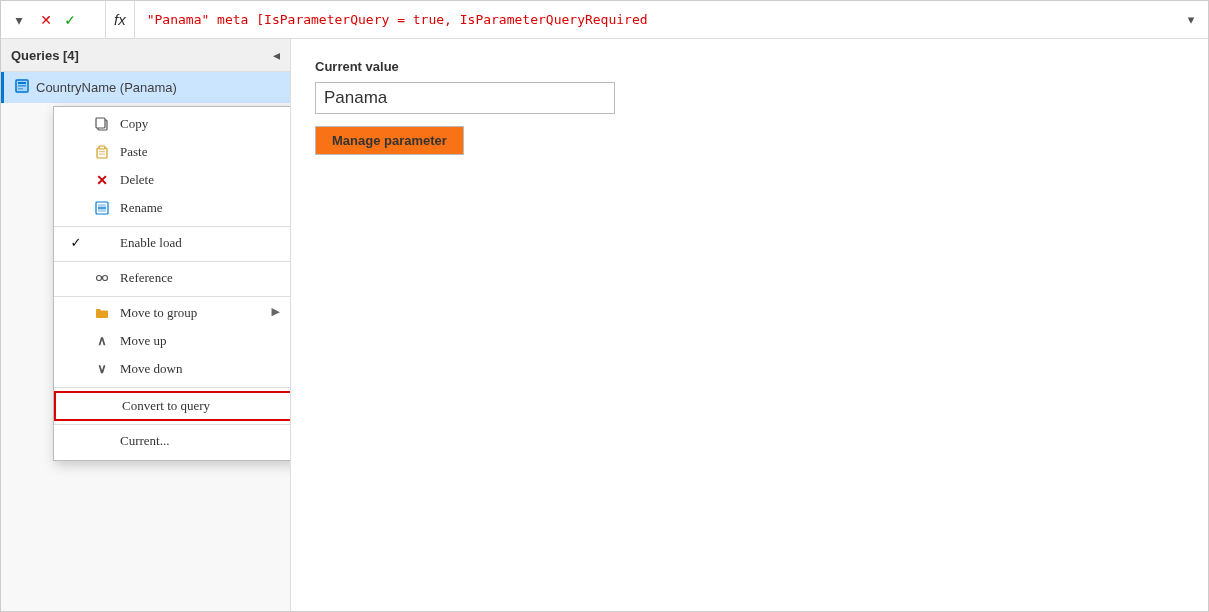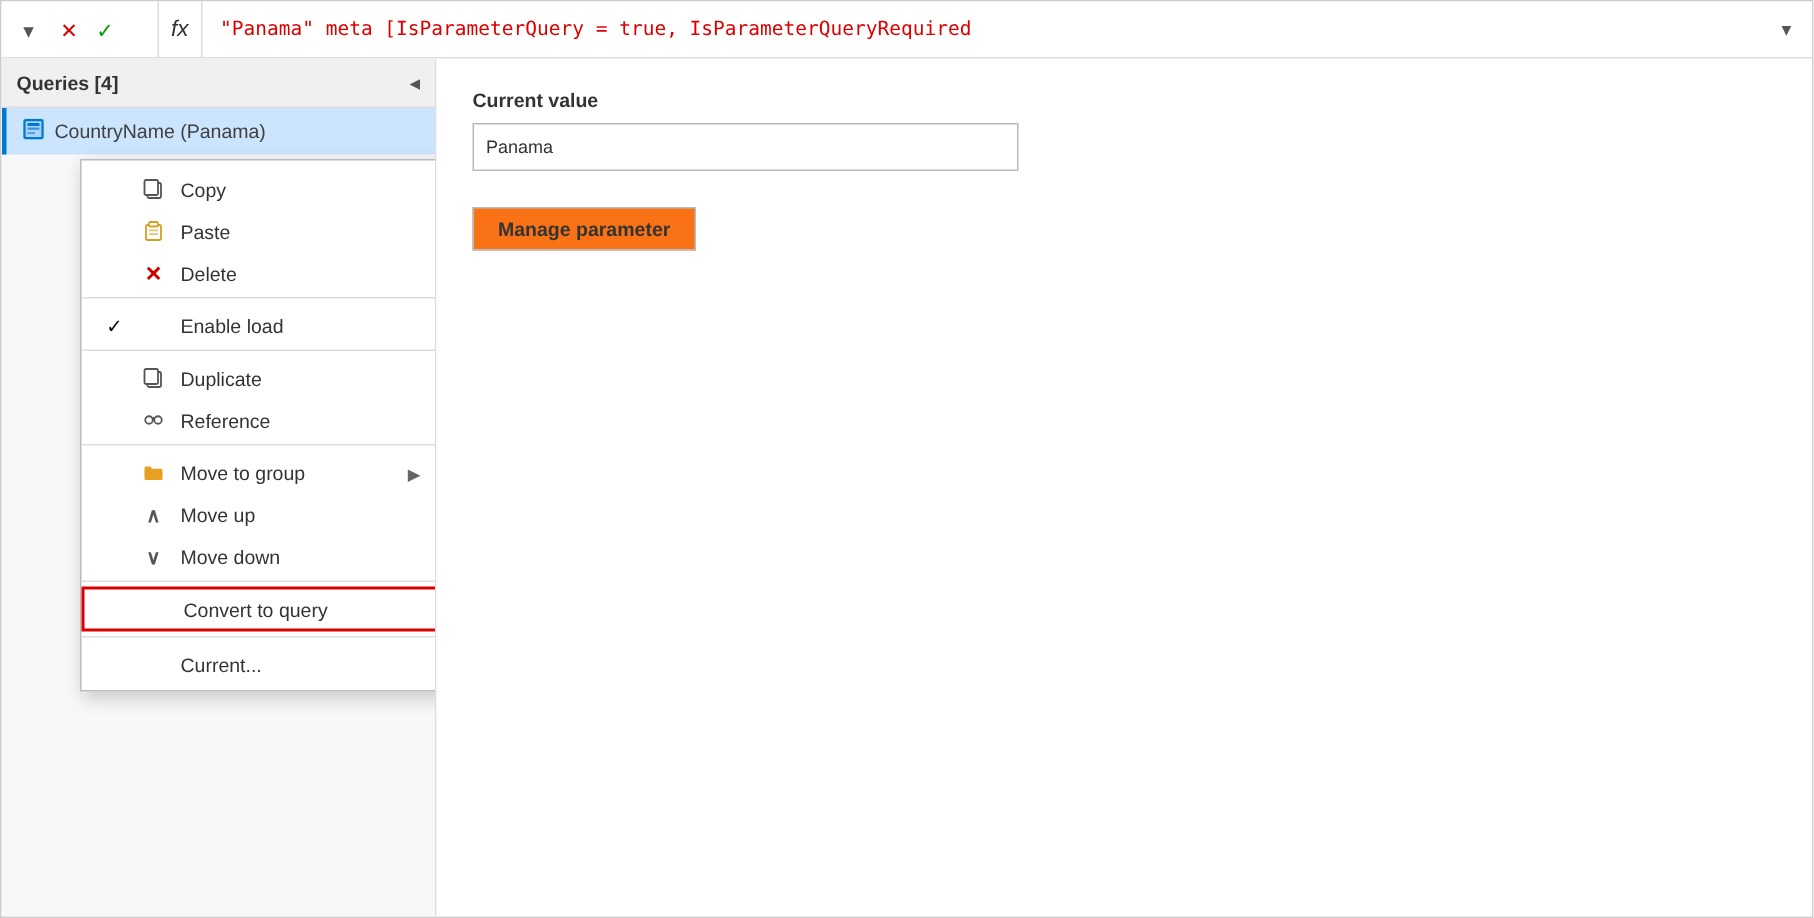--- a/index.html
+++ b/index.html
@@ -161,26 +161,27 @@
       width: 242px;
       background: #fff;
       border: 1px solid #bbb;
       box-shadow: 2px 4px 12px rgba(0,0,0,0.2);
       z-index: 100;
       padding: 4px 0;
     }
 
     .menu-item {
       display: flex;
-      align-items: flex-end;
+      align-items: flex-start;
       padding: 5px 14px;
       gap: 10px;
       cursor: pointer;
       position: relative;
       min-height: 28px;
+      font-family: Liberation Serif, serif;
     }
 
     .menu-item.highlighted {
       background: #fff;
       border: 2px solid #d00;
     }
 
     .menu-item-icon {
       width: 16px;
       height: 16px;
@@ -222,28 +223,28 @@
     }
 
     .panel-section-label {
       font-size: 13px;
       font-weight: 600;
       color: #333;
       margin-bottom: 8px;
     }
 
     .current-value-input {
-      width: 364px;
+      width: 300px;
       height: 32px;
       border: 1px solid #bbb;
       padding: 4px 8px;
-      font-size: 12px;
+      font-size: 17px;
       color: #333;
       outline: none;
-      margin-bottom: 24px;
+      margin-bottom: 12px;
       display: block;
     }
 
     .manage-param-btn {
       border: 1px solid #bbb;
       background: #f97316;
       padding: 6px 16px;
       font-size: 13px;
       color: #333;
       cursor: pointer;
@@ -323,41 +324,42 @@
             </span>
             <span class="menu-item-label">Paste</span>
           </div>
 
           <div class="menu-item">
             <span class="menu-item-check"></span>
             <span class="menu-item-icon" style="color:#c00; font-weight:bold; font-size:14px;">✕</span>
             <span class="menu-item-label">Delete</span>
           </div>
 
+          <div class="menu-item">
+            <span class="menu-item-check"></span>
+            <span class="menu-item-icon">
+              <svg width="14" height="14" viewBox="0 0 14 14">
+                <rect x="1" y="1" width="12" height="12" rx="1" fill="none" stroke="#0078d4" stroke-width="1.2"></rect>
+                <rect x="3" y="3" width="8" height="8" rx="0.5" fill="#0078d4" opacity="0.3"></rect>
+                <line x1="3" y1="7" x2="11" y2="7" stroke="#0078d4" stroke-width="1.2"></line>
+              </svg>
+            </span>
+            <span class="menu-item-label">Rename</span>
+          </div>
 
           <div class="menu-separator"></div>
 
           <div class="menu-item">
             <span class="menu-item-check">✓</span>
             <span class="menu-item-icon"></span>
             <span class="menu-item-label">Enable load</span>
           </div>
 
           <div class="menu-separator"></div>
 
-          <div class="menu-item">
-            <span class="menu-item-check"></span>
-            <span class="menu-item-icon">
-              <svg width="14" height="14" viewBox="0 0 14 14">
-                <rect x="3" y="3" width="9" height="10" rx="1" fill="none" stroke="#555" stroke-width="1.2"></rect>
-                <rect x="1" y="1" width="9" height="10" rx="1" fill="white" stroke="#555" stroke-width="1.2"></rect>
-              </svg>
-            </span>
-            <span class="menu-item-label">Duplicate</span>
-          </div>
 
           <div class="menu-item">
             <span class="menu-item-check"></span>
             <span class="menu-item-icon">
               <svg width="14" height="14" viewBox="0 0 14 14">
                 <circle cx="4" cy="7" r="2.5" fill="none" stroke="#555" stroke-width="1.2"></circle>
                 <circle cx="10" cy="7" r="2.5" fill="none" stroke="#555" stroke-width="1.2"></circle>
                 <path d="M6.5 7 Q7 4 7.5 7" fill="none" stroke="#555" stroke-width="1.2"></path>
               </svg>
             </span>

